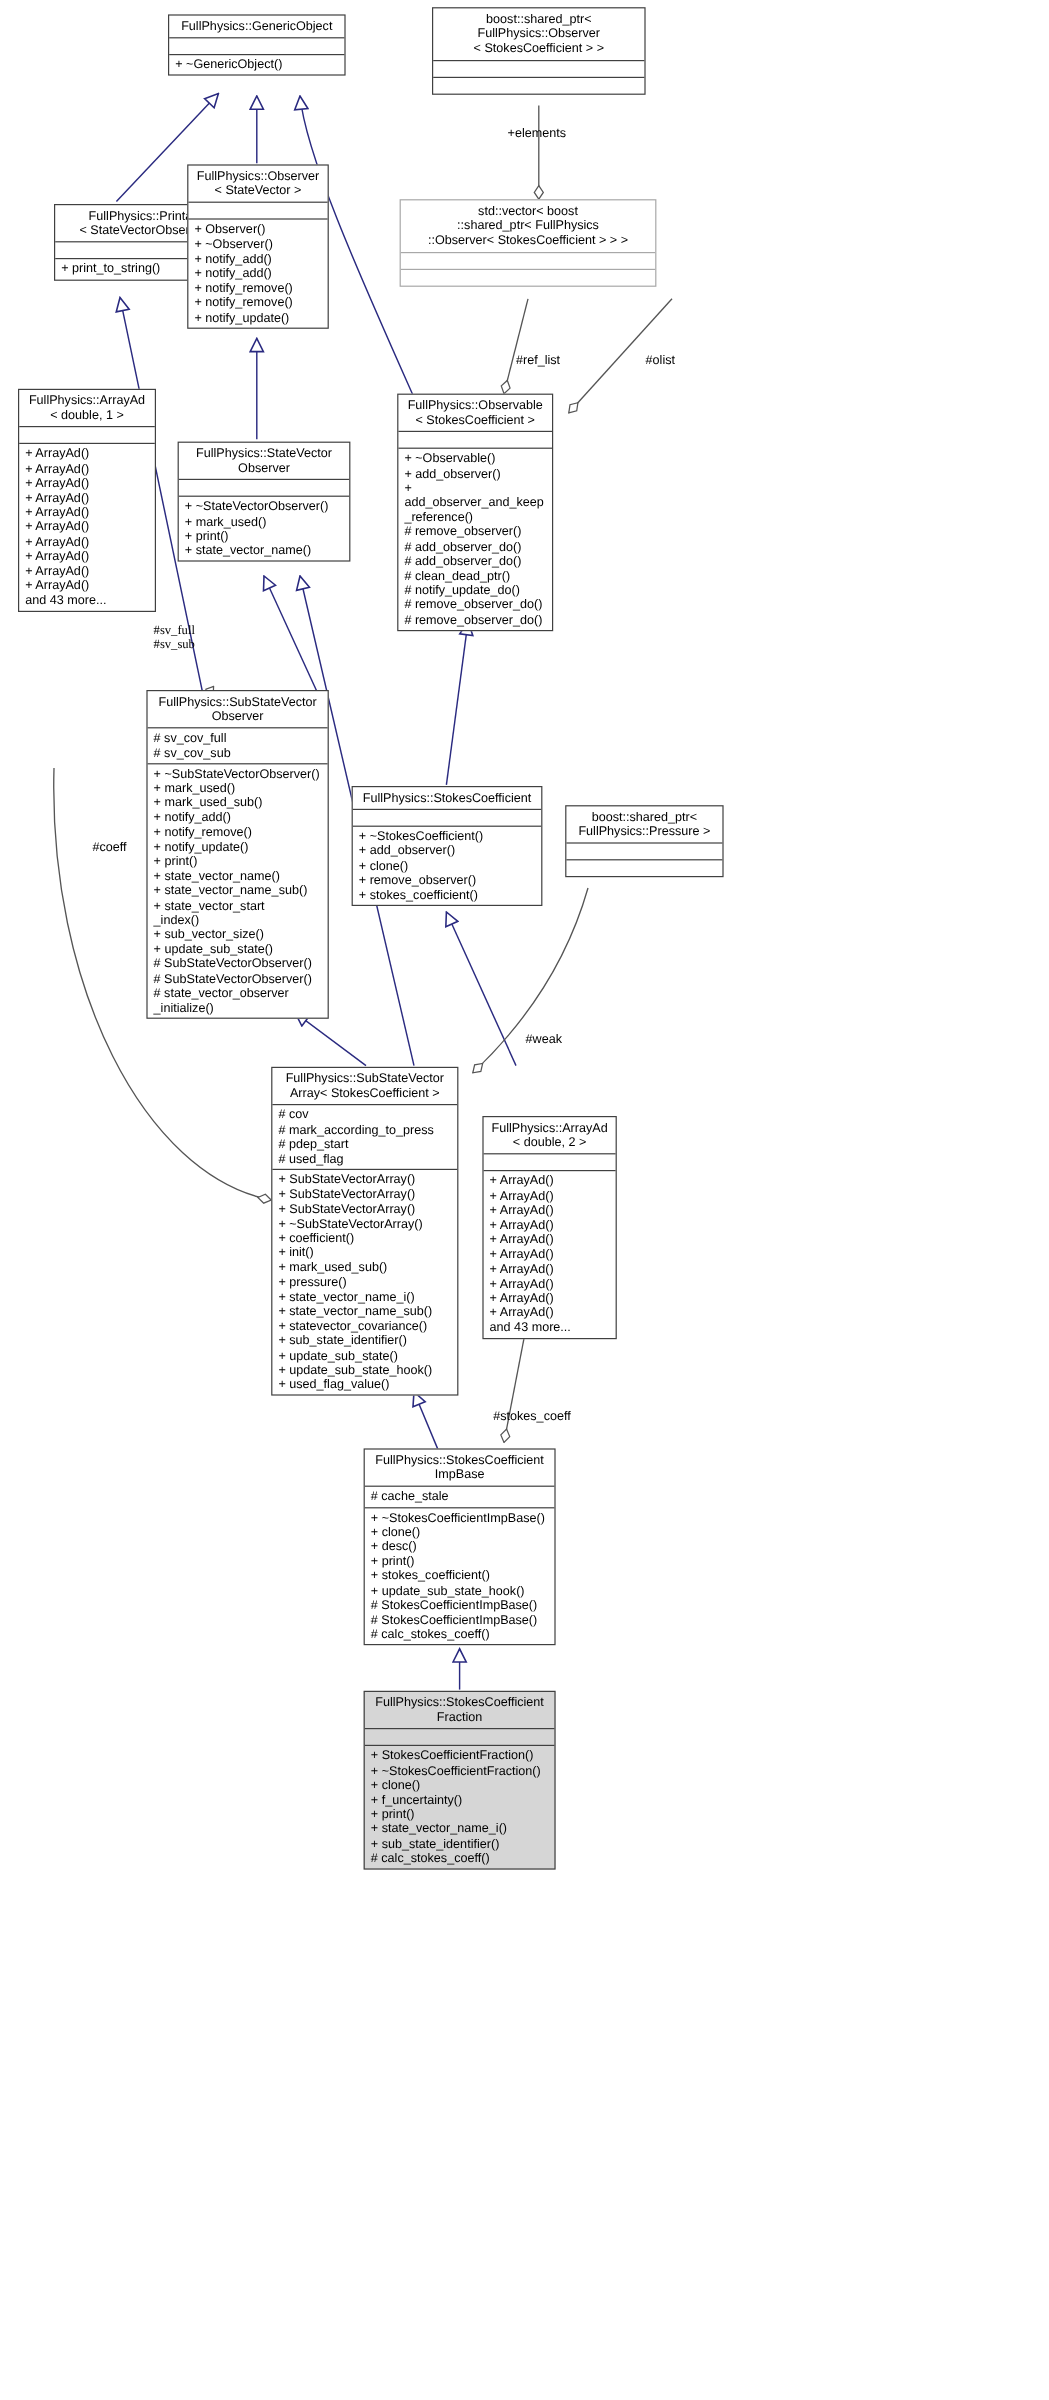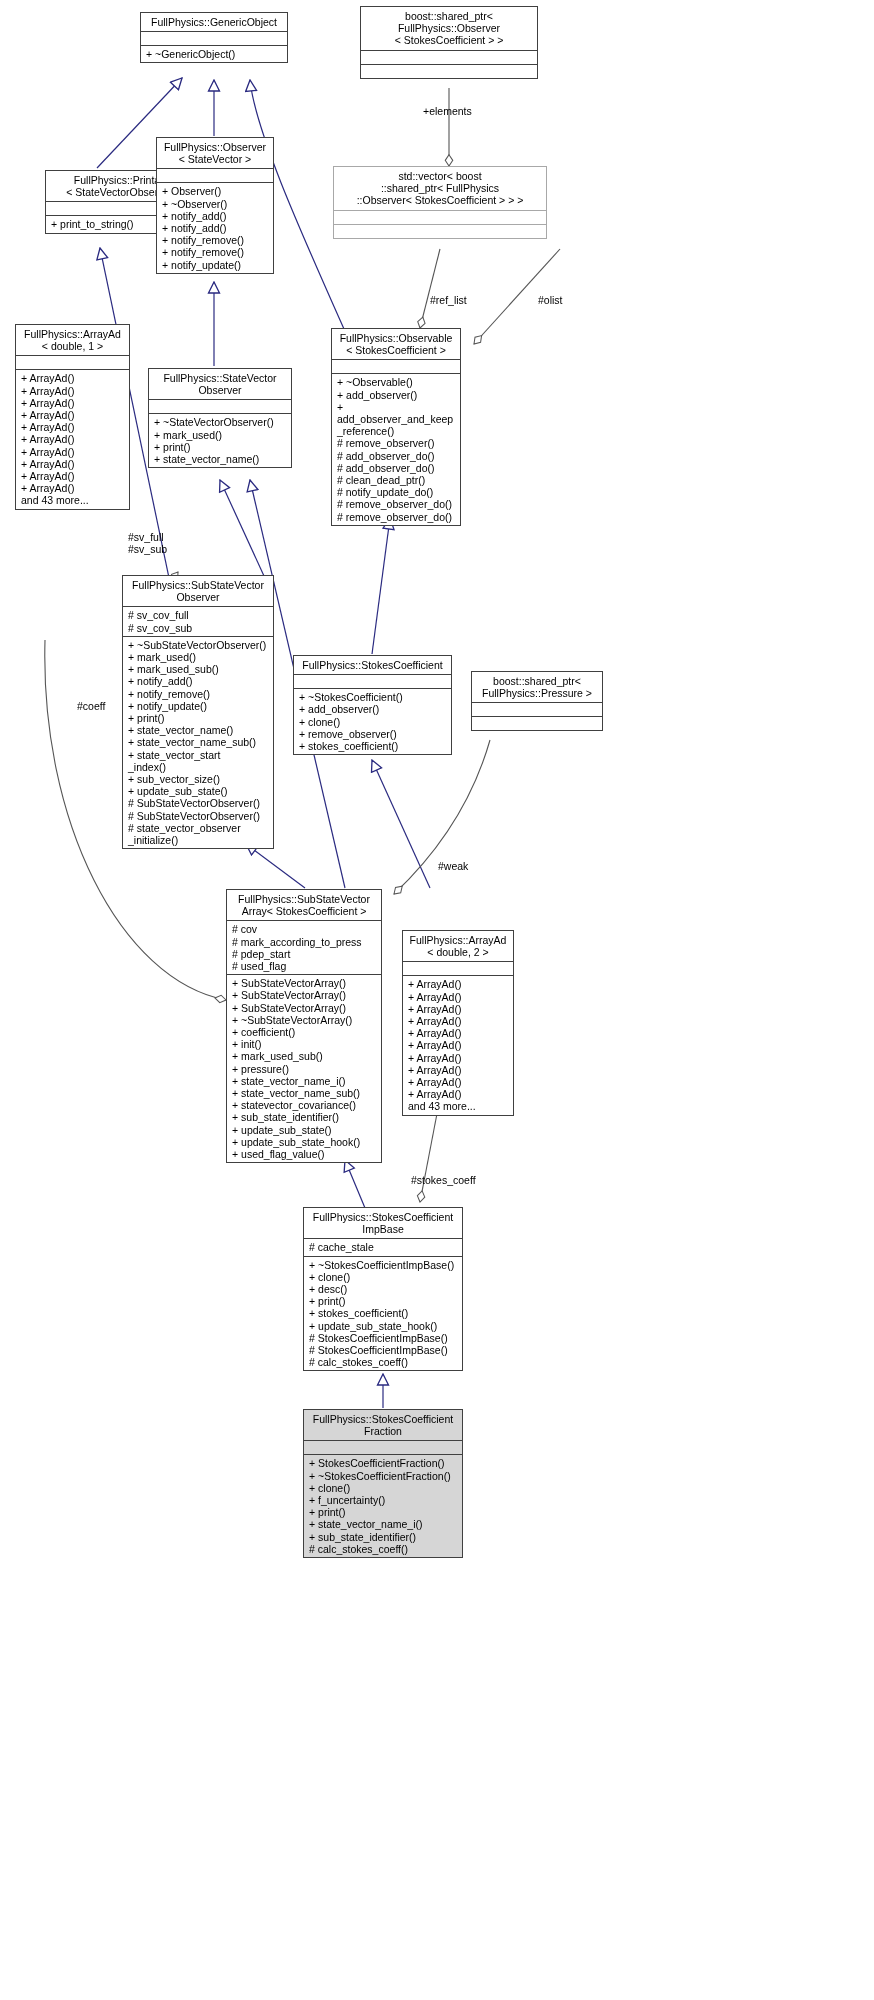--- a/index.html
+++ b/index.html
@@ -305,21 +305,21 @@
 + sub_state_identifier()
 # calc_stokes_coeff()</div>
   </div>
 
   <div class="edgelabel" style="left:423px; top:105px;">+elements</div>
 
   <div class="edgelabel" style="left:430px; top:294px;">#ref_list</div>
 
   <div class="edgelabel" style="left:513px; top:294px;padding-left:25px;">#olist</div>
 
-  <div class="edgelabel" style="left:128px; top:531px;">#sv_full
+  <div class="edgelabel" style="left:128px; top:520px;font-family:Liberation Serif, serif;">#sv_full
 #sv_sub</div>
 
   <div class="edgelabel" style="left:77px; top:700px;">#coeff</div>
 
   <div class="edgelabel" style="left:438px; top:860px;">#weak</div>
 
   <div class="edgelabel" style="left:411px; top:1174px;">#stokes_coeff</div>
 
 </div>
 

